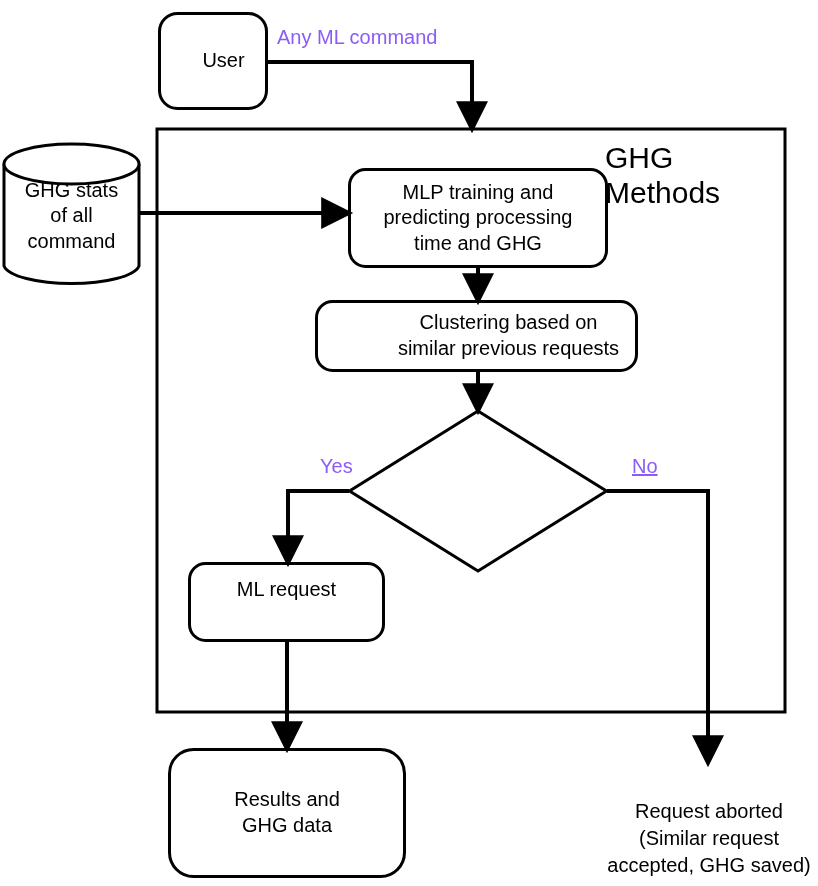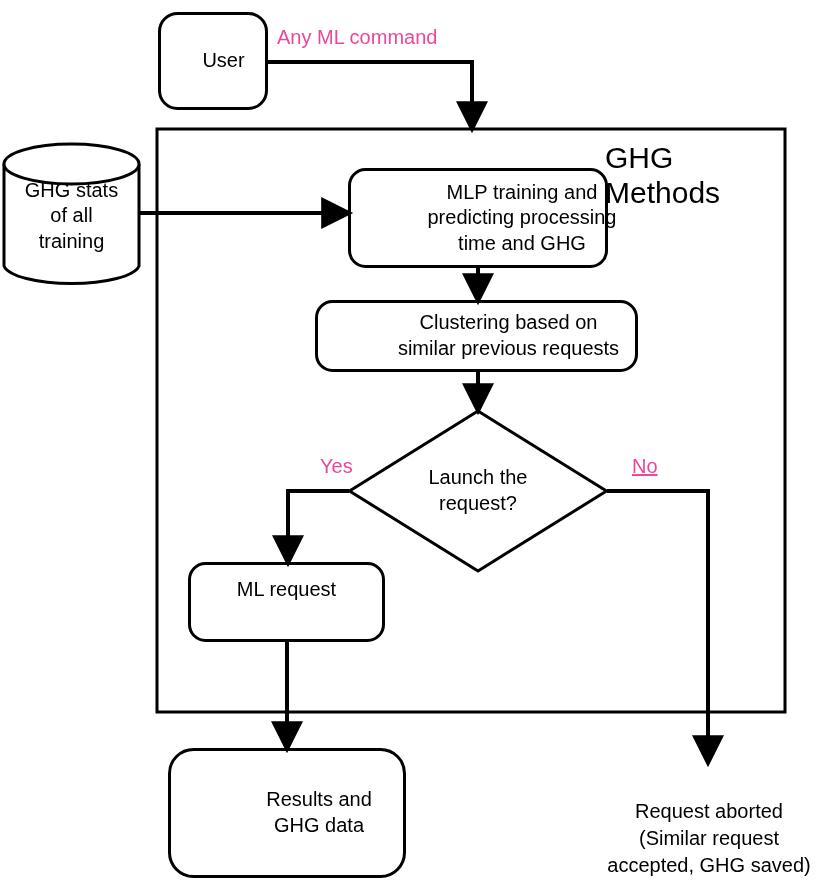--- a/index.html
+++ b/index.html
@@ -31,21 +31,21 @@
     text-align: center;
     line-height: 1.28;
     font-size: 20px;
     color: #000;
     white-space: pre-line;
     pointer-events: none;
   }
   .edge-label {
     position: absolute;
     font-size: 20px;
-    color: #ec4899;
+    color: #8b5cf6;
     white-space: nowrap;
   }
   .container-title {
     position: absolute;
     font-size: 30px;
     line-height: 1.18;
     white-space: pre-line;
   }
   .free-text {
     position: absolute;
@@ -102,35 +102,33 @@
     <path d="M287,641 L287,742" fill="none" stroke="#000000" stroke-width="4" marker-end="url(#arrow)"></path>
   </svg>
 
   <div class="container-title" style="left:605px; top:140px; width:175px;">GHG
 Methods</div>
 
   <div class="node-label" style="left:158px; top:12px; width:131px; height:98px;">User</div>
 
   <div class="node-label" style="left:3px; top:152px; width:137px; height:128px;">GHG stats
 of all
-training</div>
+command</div>
 
-  <div class="node-label" style="left:348px; top:168px; width:260px; height:100px;margin-left:44px;">MLP training and
+  <div class="node-label" style="left:348px; top:168px; width:260px; height:100px;">MLP training and
 predicting processing
 time and GHG</div>
 
   <div class="node-label" style="left:315px; top:300px; width:323px; height:72px;margin-left:32px;">Clustering based on
 similar previous requests</div>
 
-  <div class="node-label" style="left:348px; top:410px; width:260px; height:162px;">Launch the
-request?</div>
 
   <div class="node-label" style="left:188px; top:562px; width:197px; height:56px;">ML request</div>
 
-  <div class="node-label" style="left:168px; top:748px; width:238px; height:130px;padding-left:32px;">Results and
+  <div class="node-label" style="left:168px; top:748px; width:238px; height:130px;">Results and
 GHG data</div>
 
   <div class="edge-label" style="left:277px; top:26px;">Any ML command</div>
 
   <div class="edge-label" style="left:300px; top:455px;margin-left:20px;">Yes</div>
 
   <div class="edge-label" style="left:632px; top:455px;text-decoration:underline;">No</div>
 
   <div class="free-text" style="left:600px; top:786px; width:218px;">Request aborted
 (Similar request

